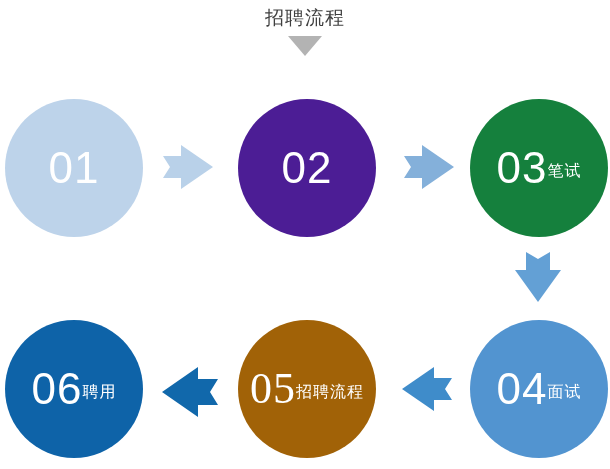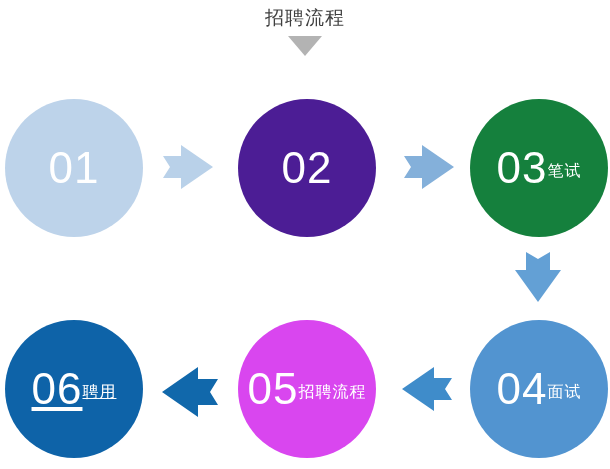--- a/index.html
+++ b/index.html
@@ -140,29 +140,29 @@
     <div class="num">04</div>
     <div class="lbl">面试</div>
   </div>
 
   <div class="arrow" id="arrow-4">
     <svg viewBox="0 0 52 50" xmlns="http://www.w3.org/2000/svg">
       <polygon points="52,14 34,14 34,3 2,25 34,47 34,36 52,36 45,25" fill="#3f8cca"></polygon>
     </svg>
   </div>
 
-  <div class="node" id="node-5" style="background: #d946ef;">
+  <div class="node" id="node-5" style="background: #a16207; font-family: Liberation Serif, serif;">
     <div class="num">05</div>
     <div class="lbl">招聘流程</div>
   </div>
 
   <div class="arrow" id="arrow-5">
     <svg viewBox="0 0 58 56" xmlns="http://www.w3.org/2000/svg">
       <polygon points="58,15 38,15 38,3 2,28 38,53 38,41 58,41 50,28" fill="#1168ab"></polygon>
     </svg>
   </div>
 
-  <div class="node" id="node-6" style="background: rgb(14, 99, 168); text-decoration: underline;">
+  <div class="node" id="node-6" style="background: rgb(14, 99, 168);">
     <div class="num">06</div>
     <div class="lbl">聘用</div>
   </div>
 
 </div>
 
 </body></html>

